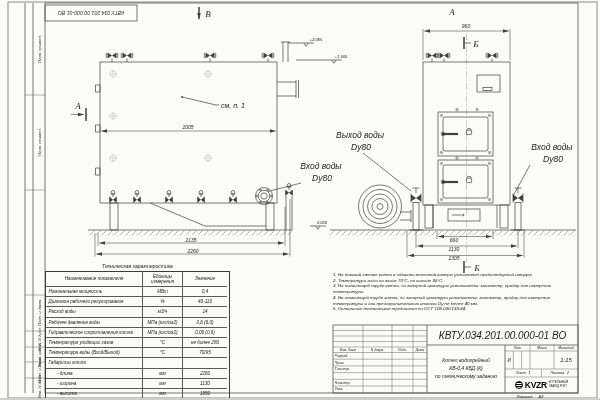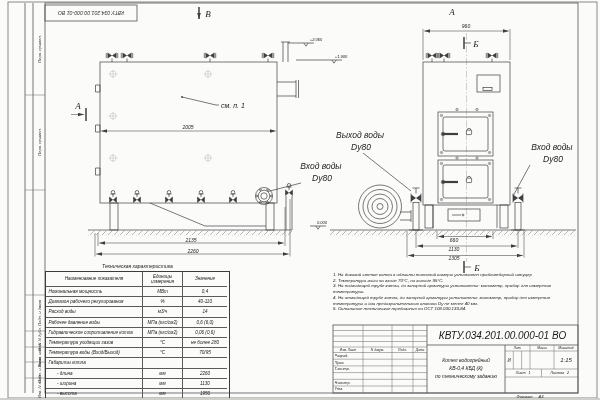--- a/index.html
+++ b/index.html
@@ -386,19 +386,27 @@
 <div class="tbx" style="left:505px;top:351px;width:8.3px;height:18px;font-size:4.5px">И</div>
 <div class="tbx" style="left:554px;top:351px;width:24px;height:18px;font-size:6px">1:15</div>
 <div class="tbx" style="left:505px;top:369px;width:36.5px;height:8px;gap:3px;font-size:3.8px">
   <span>Лист</span>
       <span>1</span>
 </div>
 <div class="tbx" style="left:541.5px;top:369px;width:36.5px;height:8px;gap:3px;font-size:3.8px">
   <span>Листов</span>
       <span>2</span>
 </div>
+<div class="tbx" style="left:505px;top:377px;width:73px;height:16px;gap:2px">
+  <span class="logo-mark"></span>
+  <span class="logo-kvzr">KVZR</span>
+  <span class="logo-lines">
+    <span>КОТЕЛЬНЫЙ</span>
+    <span>ЗАВОД РЭП</span>
+  </span>
+</div>
 <div class="tbx" style="left:488px;top:393px;width:84px;height:6px;gap:6px;font-size:4px">
   <span>Формат</span>
       <span>А3</span>
 </div>
 
 <div class="page-edge"></div>
 </div>
 
 </body></html>

